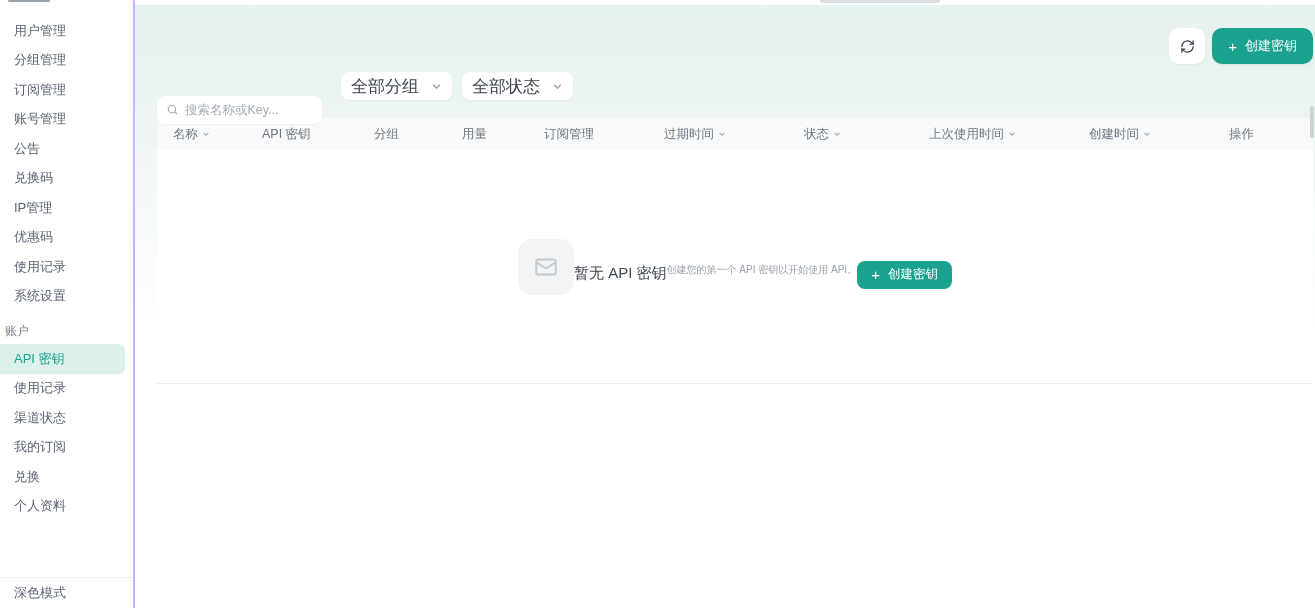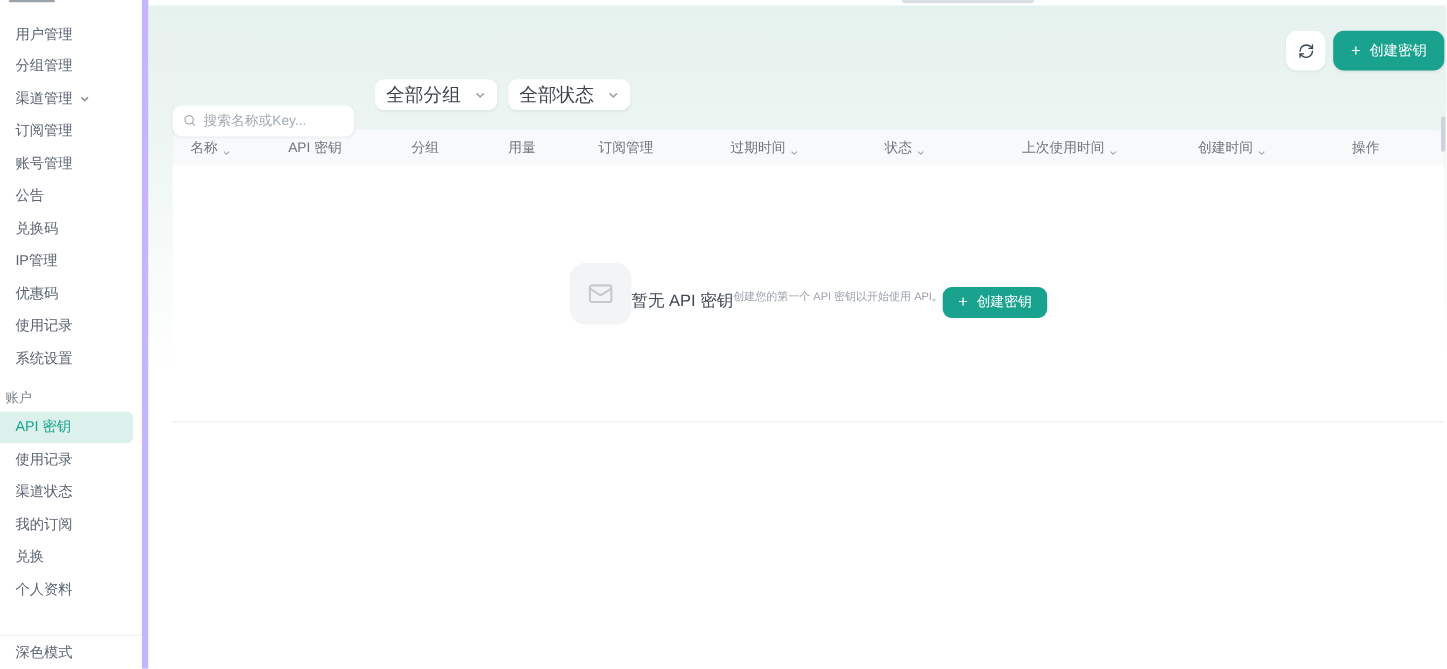--- a/index.html
+++ b/index.html
@@ -2,21 +2,21 @@
 <html><head>
 <meta charset="utf-8">
 <style>
   * { margin:0; padding:0; box-sizing:border-box; }
   html,body { width:1315px; height:608px; overflow:hidden; }
   body { font-family:"Liberation Sans","DejaVu Sans",sans-serif; background:#fff; }
   .app { display:flex; width:1315px; height:608px; }
 
   
   .sidebar { width:135px; min-width:135px; height:608px; background:#ffffff;
-             border-right:6px solid #c4b5fd; position:relative; overflow:hidden; }
+             border-right:2px solid #c4b5fd; position:relative; overflow:hidden; }
   .side-cut { position:absolute; top:0; left:8px; width:42px; height:2px; background:#9aa2ab; border-radius:1px; }
   .nav { padding-top:16px; }
   .nav-item { height:29.5px; display:flex; align-items:center; gap:6px; padding-left:14px;
               font-size:13px; color:#5b6472; cursor:pointer; white-space:nowrap; }
   .nav-item .chev { display:flex; align-items:center; color:#8a929c; }
   .nav-item.active { background:#ddf1ec; color:#17a38d; border-radius:0 6px 6px 0; margin-right:8px; }
   .section-label { margin:12px 0 4px -9px; padding-left:14px; font-size:12px; color:#7a828c; white-space:nowrap; }
   .side-footer { position:absolute; bottom:0; left:0; right:0; border-top:1px solid #eef1f3; background:#fff; }
   .side-footer .nav-item { height:30px; }
 
@@ -44,21 +44,21 @@
   .search-box input::placeholder { color:#a3abb5; }
   .select-box { width:111px; height:28px; background:#fff; border-radius:8px; display:flex; align-items:center;
                 justify-content:space-between; padding:0 10px; font-size:17px; color:#3c4450; cursor:pointer;
                 box-shadow:0 1px 2px rgba(16,24,40,.05); }
   .select-box .chev { color:#9aa1aa; display:flex; }
 
   .table-card { margin-top:18px; border-radius:8px 8px 0 0; }
   .thead { display:grid; grid-template-columns:105px 112px 88px 82px 120px 140px 125px 160px 140px 1fr;
            height:32px; align-items:center; background:#f8f9fa; border-radius:8px 8px 0 0;
            font-size:12.5px; color:#6f7680; }
-  .th { display:flex; align-items:flex-end; gap:4px; white-space:nowrap; }
+  .th { display:flex; align-items:center; gap:4px; white-space:nowrap; }
   .th:first-child { padding-left:16px; }
   .sort-chev { display:flex; color:#a6adb5; }
   .tbody { background:#ffffff; height:234px; border-bottom:1px solid #eceff1;
            display:flex; flex-direction:row; align-items:center; justify-content:center; }
 
   .empty-icon-box { width:56px; height:56px; background:#f2f4f5; border-radius:14px;
                     display:flex; align-items:center; justify-content:center; }
   .empty-title { margin-top:14px; font-size:15px; color:#3f4854; font-weight:500; }
   .empty-sub { margin-top:7px; font-size:10px; color:#9aa1aa; }
   .empty-btn { margin-top:16px; height:28px; padding:0 14px; background:#19a28e; color:#fff; border:none;
@@ -73,28 +73,20 @@
 
   <aside class="sidebar">
     <div class="side-cut"></div>
     <nav class="nav">
       <div class="nav-item">
           <span>用户管理</span>
         </div>
       <div class="nav-item">
           <span>分组管理</span>
         </div>
-      <div class="nav-item">
-        <span>渠道管理</span>
-        <span class="chev">
-            <svg width="10" height="10" viewBox="0 0 10 10" fill="none" stroke="currentColor" stroke-width="1.4">
-              <path d="M2 3.5 5 6.5 8 3.5"></path>
-            </svg>
-          </span>
-      </div>
       <div class="nav-item">
           <span>订阅管理</span>
         </div>
       <div class="nav-item">
           <span>账号管理</span>
         </div>
       <div class="nav-item">
           <span>公告</span>
         </div>
       <div class="nav-item">

